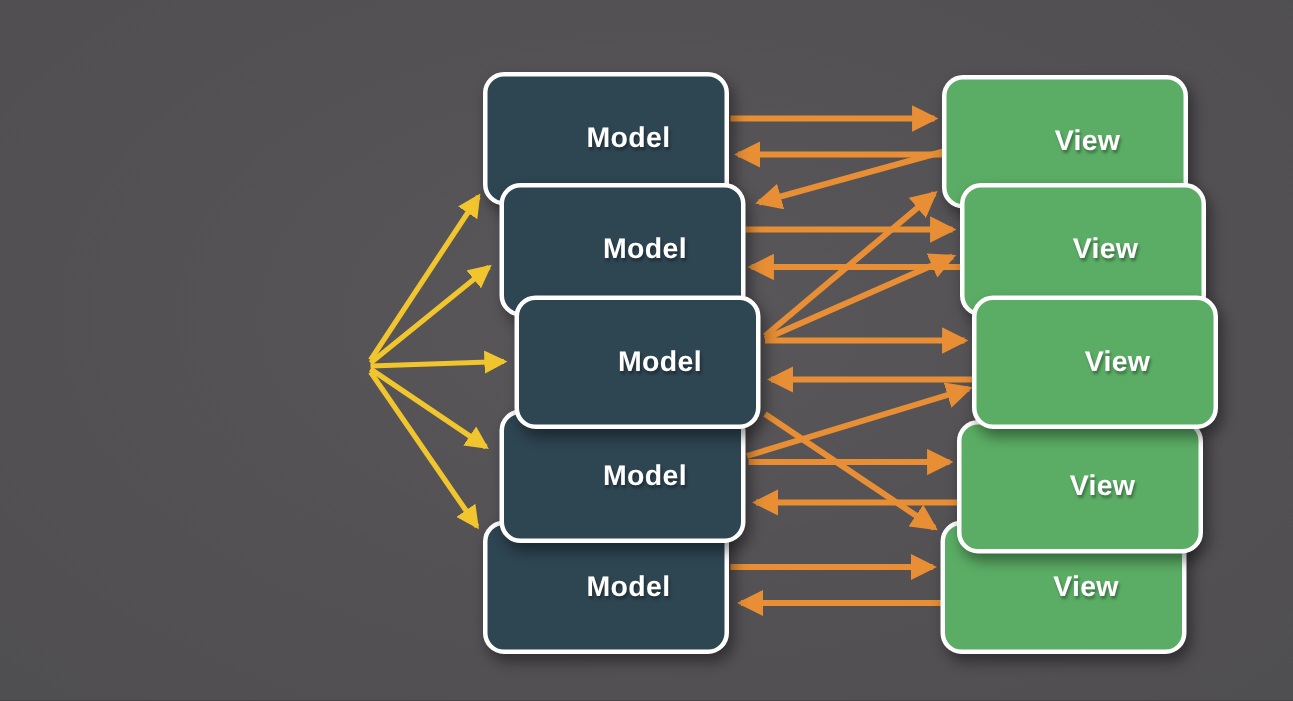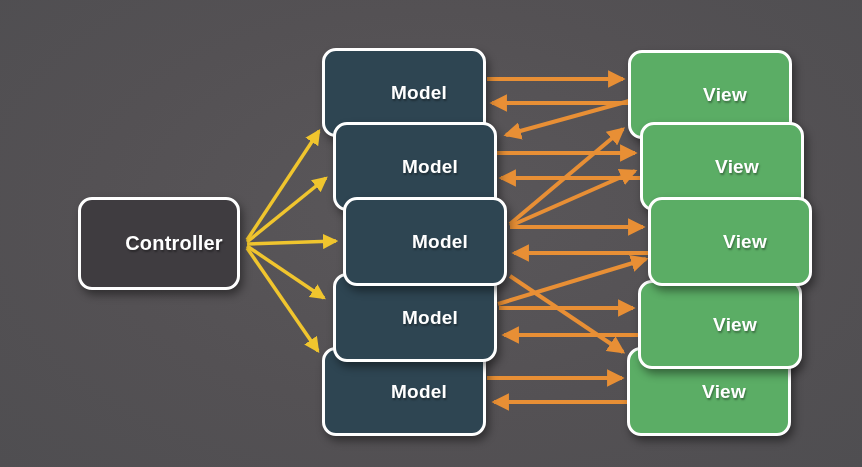--- a/index.html
+++ b/index.html
@@ -66,23 +66,20 @@
         <line x1="649" y1="253" x2="514" y2="253" stroke="#e88f35" stroke-width="4" marker-end="url(#head-orange)"></line>
         <line x1="510" y1="276" x2="623" y2="352" stroke="#e88f35" stroke-width="4" marker-end="url(#head-orange)"></line>
         <line x1="498" y1="304" x2="646" y2="259" stroke="#e88f35" stroke-width="4" marker-end="url(#head-orange)"></line>
         <line x1="499" y1="308" x2="633" y2="308" stroke="#e88f35" stroke-width="4" marker-end="url(#head-orange)"></line>
         <line x1="639" y1="335" x2="504" y2="335" stroke="#e88f35" stroke-width="4" marker-end="url(#head-orange)"></line>
         <line x1="487" y1="378" x2="622" y2="378" stroke="#e88f35" stroke-width="4" marker-end="url(#head-orange)"></line>
         <line x1="628" y1="402" x2="494" y2="402" stroke="#e88f35" stroke-width="4" marker-end="url(#head-orange)"></line>
       </g>
   </svg>
 
-  <div class="node controller-node" id="controller-box" style="left: 78px; top: 197px; width: 162px; height: 93px; background: rgb(63, 60, 64); z-index: 12;">
-    <span class="label">Controller</span>
-  </div>
 
   <div id="model-boxes">
       <div class="node" style="left: 322px; top: 48px; width: 164px; height: 89px; background: rgb(46, 69, 82); z-index: 10;">
         <span class="label">Model</span>
       </div>
       <div class="node" style="left: 333px; top: 122px; width: 164px; height: 89px; background: rgb(46, 69, 82); z-index: 11;">
         <span class="label">Model</span>
       </div>
       <div class="node" style="left: 343px; top: 197px; width: 164px; height: 89px; background: rgb(46, 69, 82); z-index: 12;">
         <span class="label">Model</span>

